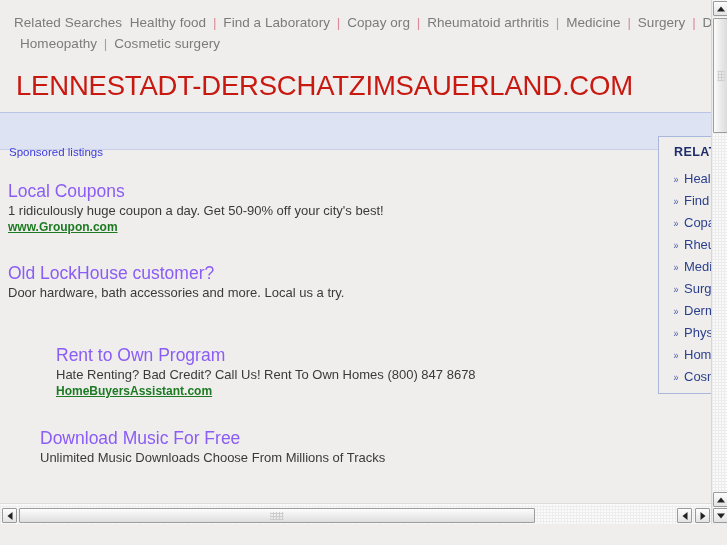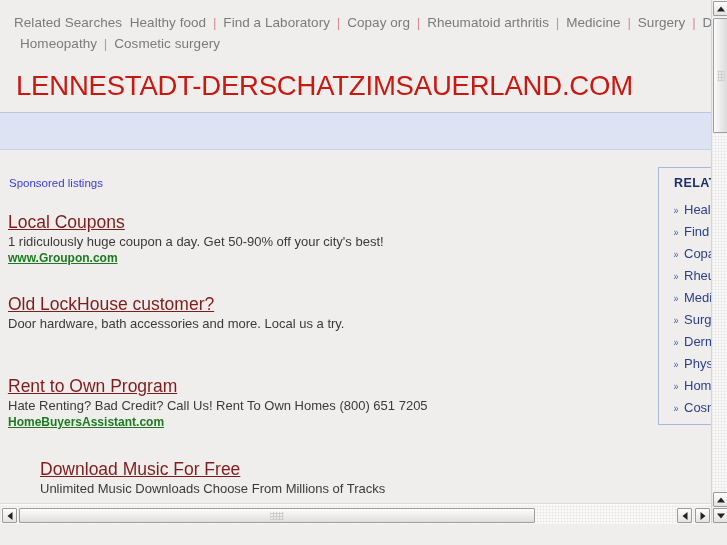--- a/index.html
+++ b/index.html
@@ -82,21 +82,21 @@
     height: 36px;
     background: #dde3f2;
     border-top: 1px solid #b9c5e2;
     border-bottom: 1px solid #c7d0e8;
   }
 
   
   #main {
     position: absolute;
     left: 0;
-    top: 167px;
+    top: 136px;
     width: 711px;
     height: 374px;
   }
 
   
   #listings {
     position: absolute;
     left: 0; top: 0;
     width: 648px;
   }
@@ -107,22 +107,21 @@
     font-size: 11.5px;
     color: #3b3bdd;
   }
   .ad {
     position: absolute;
     left: 8px;
     width: 630px;
   }
   .ad-title {
     font-size: 17.5px;
-    color: #7f1d1d;
-    text-decoration: underline;
+    color: #8b5cf6;
     cursor: pointer;
     line-height: 21px;
     white-space: nowrap;
   }
   .ad-desc {
     font-size: 13px;
     color: #3a3a3a;
     line-height: 17px;
     white-space: nowrap;
   }
@@ -366,23 +365,23 @@
           <div class="ad-title">Local Coupons</div>
           <div class="ad-desc">1 ridiculously huge coupon a day. Get 50-90% off your city's best!</div>
           <div class="ad-url">www.Groupon.com</div>
         </div>
 
         <div class="ad" style="top:127px;">
           <div class="ad-title">Old LockHouse customer?</div>
           <div class="ad-desc">Door hardware, bath accessories and more. Local us a try.</div>
         </div>
 
-        <div class="ad" style="top:209px;">
+        <div class="ad" style="top:209px;margin-left:48px;">
           <div class="ad-title">Rent to Own Program</div>
-          <div class="ad-desc">Hate Renting? Bad Credit? Call Us! Rent To Own Homes (800) 651 7205</div>
+          <div class="ad-desc">Hate Renting? Bad Credit? Call Us! Rent To Own Homes (800) 847 8678</div>
           <div class="ad-url">HomeBuyersAssistant.com</div>
         </div>
 
         <div class="ad" style="top:292px;margin-left:32px;">
           <div class="ad-title">Download Music For Free</div>
           <div class="ad-desc">Unlimited Music Downloads Choose From Millions of Tracks</div>
         </div>
       </div>
 
       <div id="related-box">

